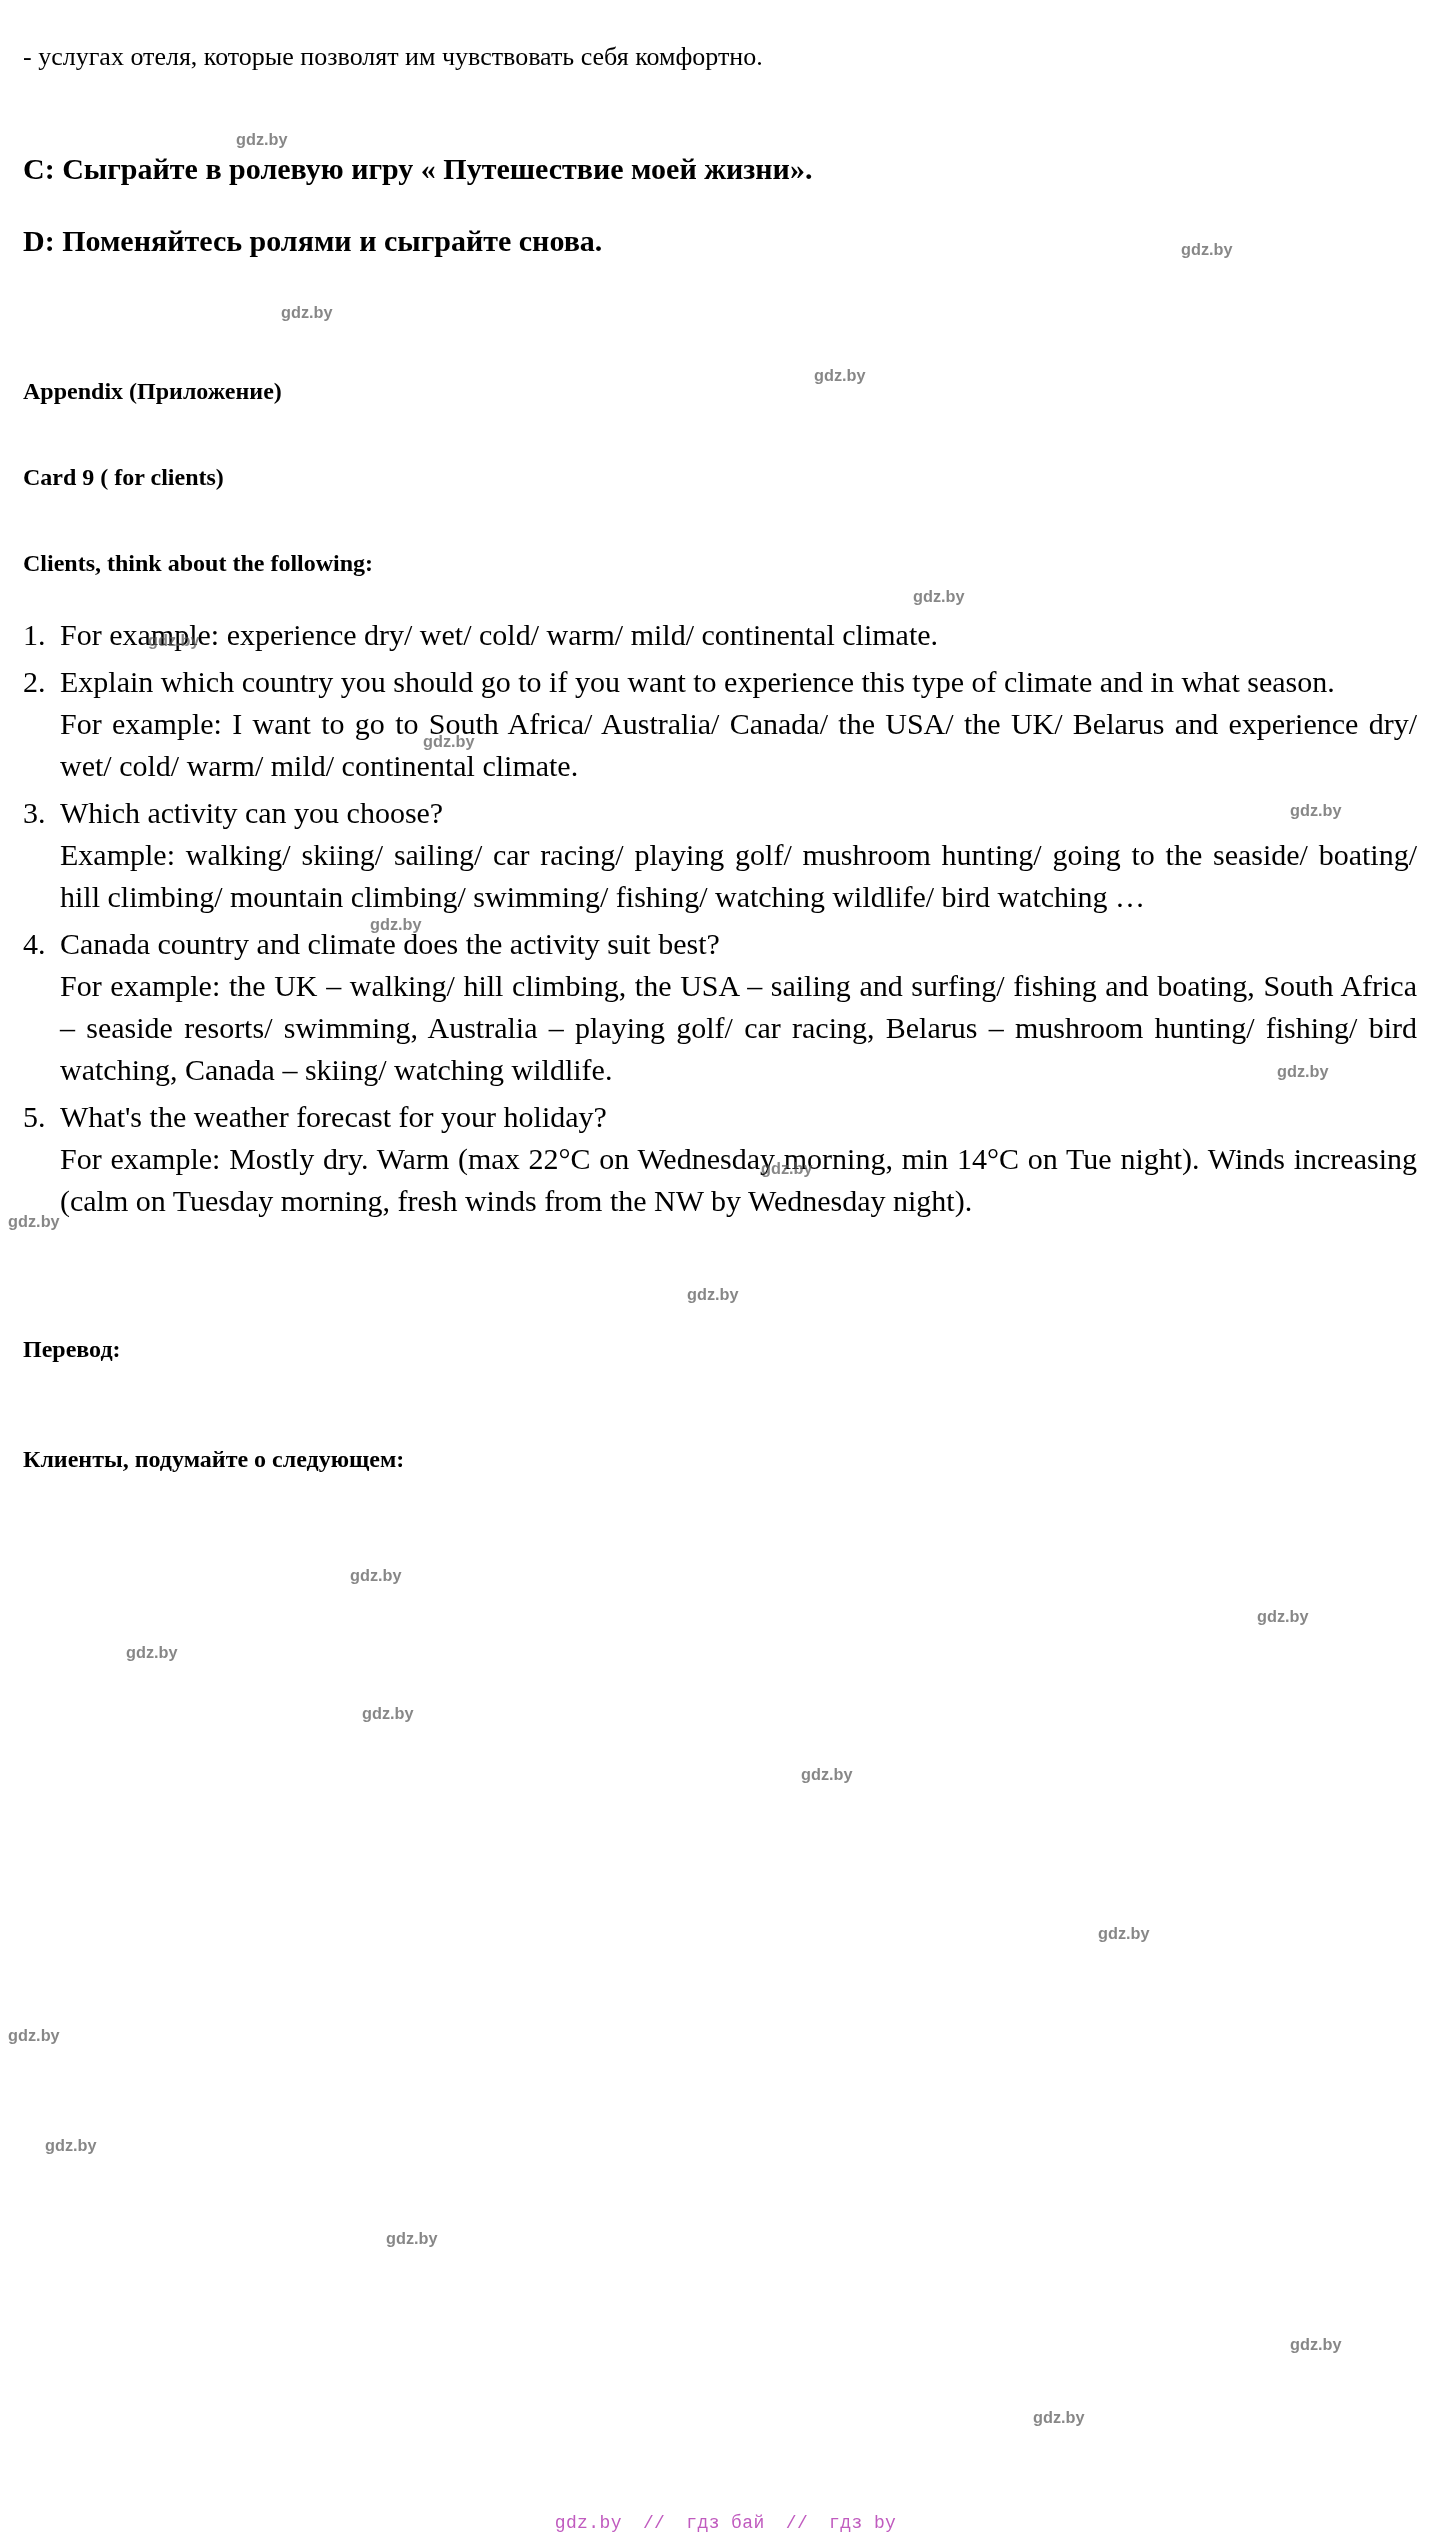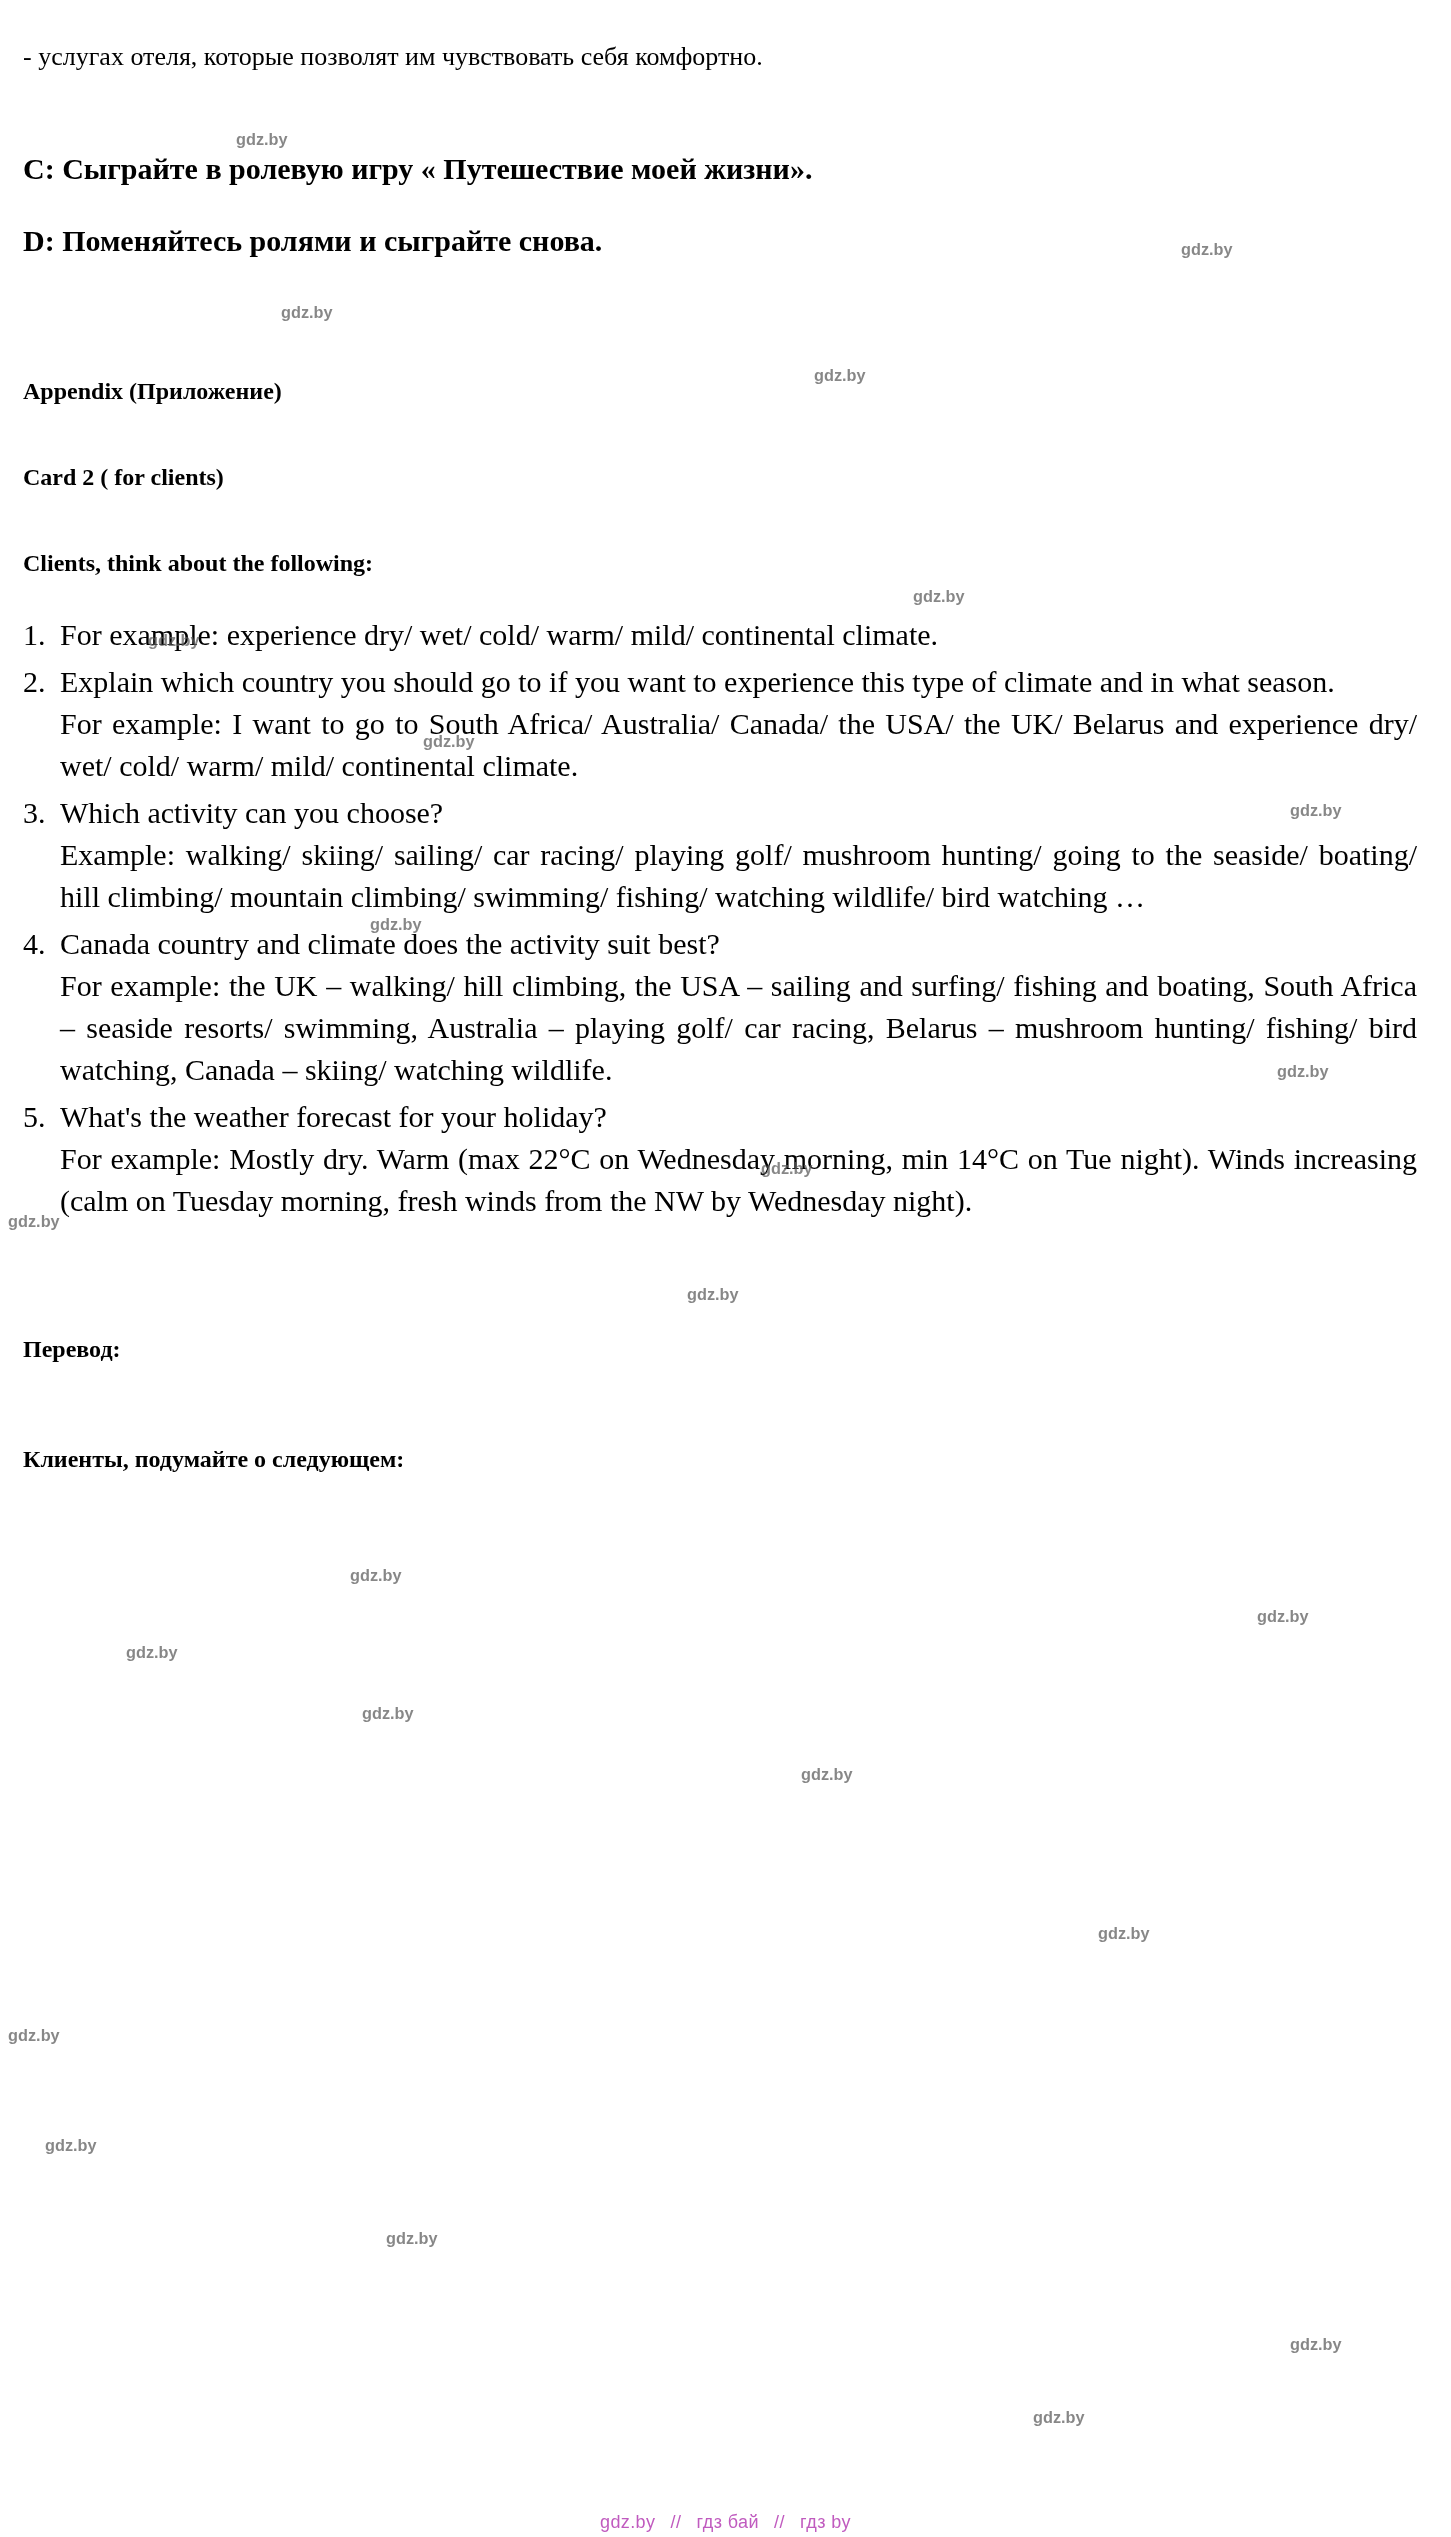--- a/index.html
+++ b/index.html
@@ -35,21 +35,21 @@
     line-height: 29px;
     letter-spacing: 0.2px;
   }
   
   .bottom-banner {
     position: absolute;
     bottom: 4.9px;
     left: 0;
     width: 1451px;
     text-align: center;
-    font-family: Liberation Sans, sans-serif;
+    font-family: Liberation Mono, monospace;
     font-size: 18px;
     color: #c05bbf;
     letter-spacing: 0.4px;
   }
   .bottom-banner span { margin: 0 4.9px; }
   .bottom-banner .sep { color: #c05bbf; }
 
   .content {
     position: absolute;
     left: 23px;
@@ -135,21 +135,21 @@
     <p class="bold-line">C: Сыграйте в ролевую игру « Путешествие моей жизни».</p>
     <p class="bold-line">D: Поменяйтесь ролями и сыграйте снова.</p>
 
     <div class="spacer-lg"></div>
     <div class="spacer-md"></div>
 
     <p class="heading">Appendix (Приложение)</p>
 
     <div class="spacer-md"></div>
 
-    <p class="heading">Card 2 ( for clients)</p>
+    <p class="heading">Card 9 ( for clients)</p>
 
     <div class="spacer-md"></div>
 
     <p class="heading">Clients, think about the following:</p>
 
     <div class="spacer-sm"></div>
 
     <ul class="list">
       <li class="list-item">
         <span class="num">1.</span>

